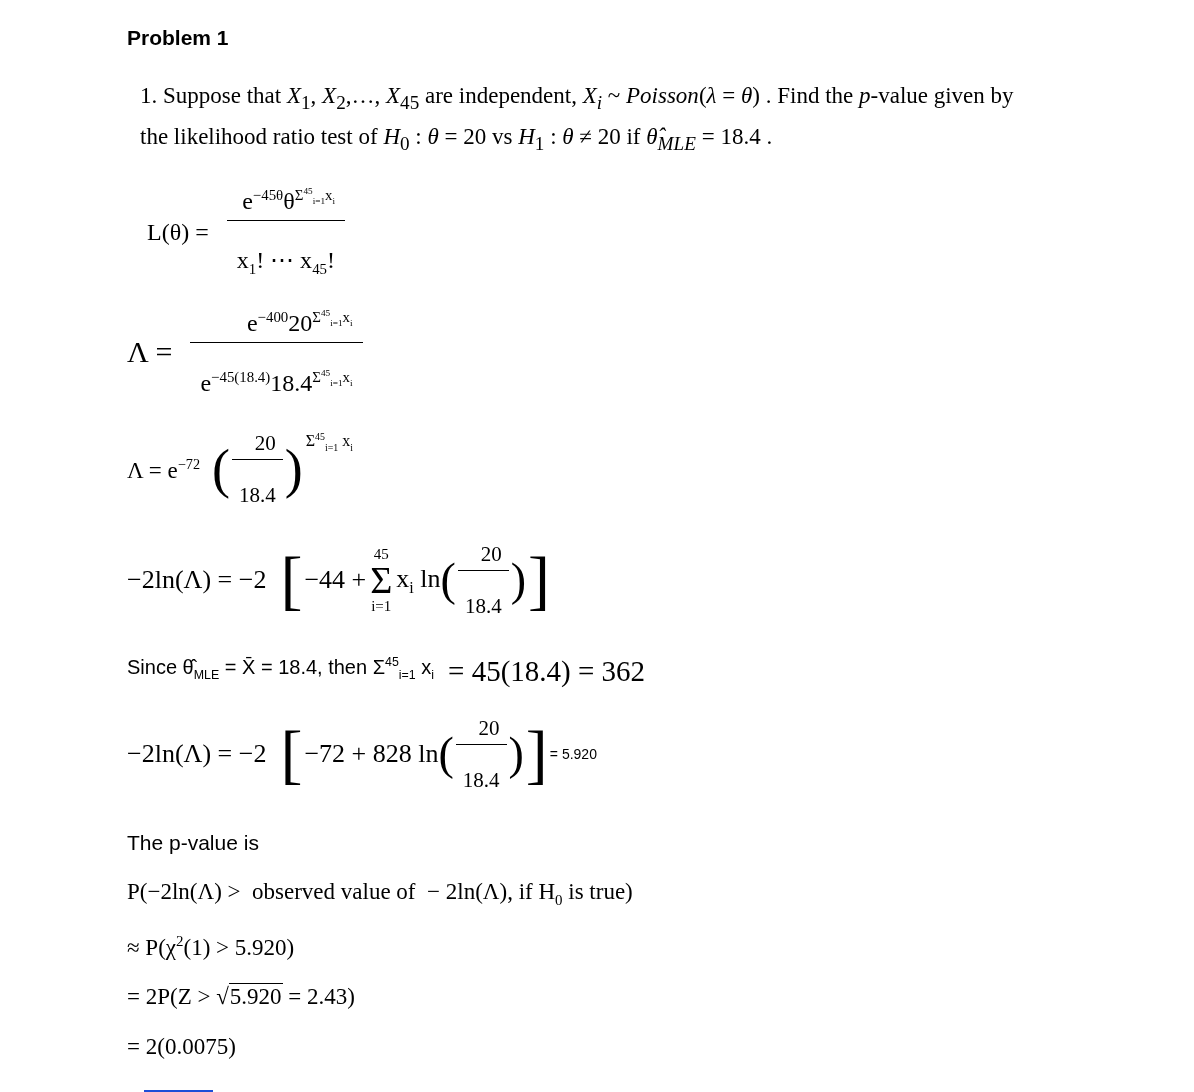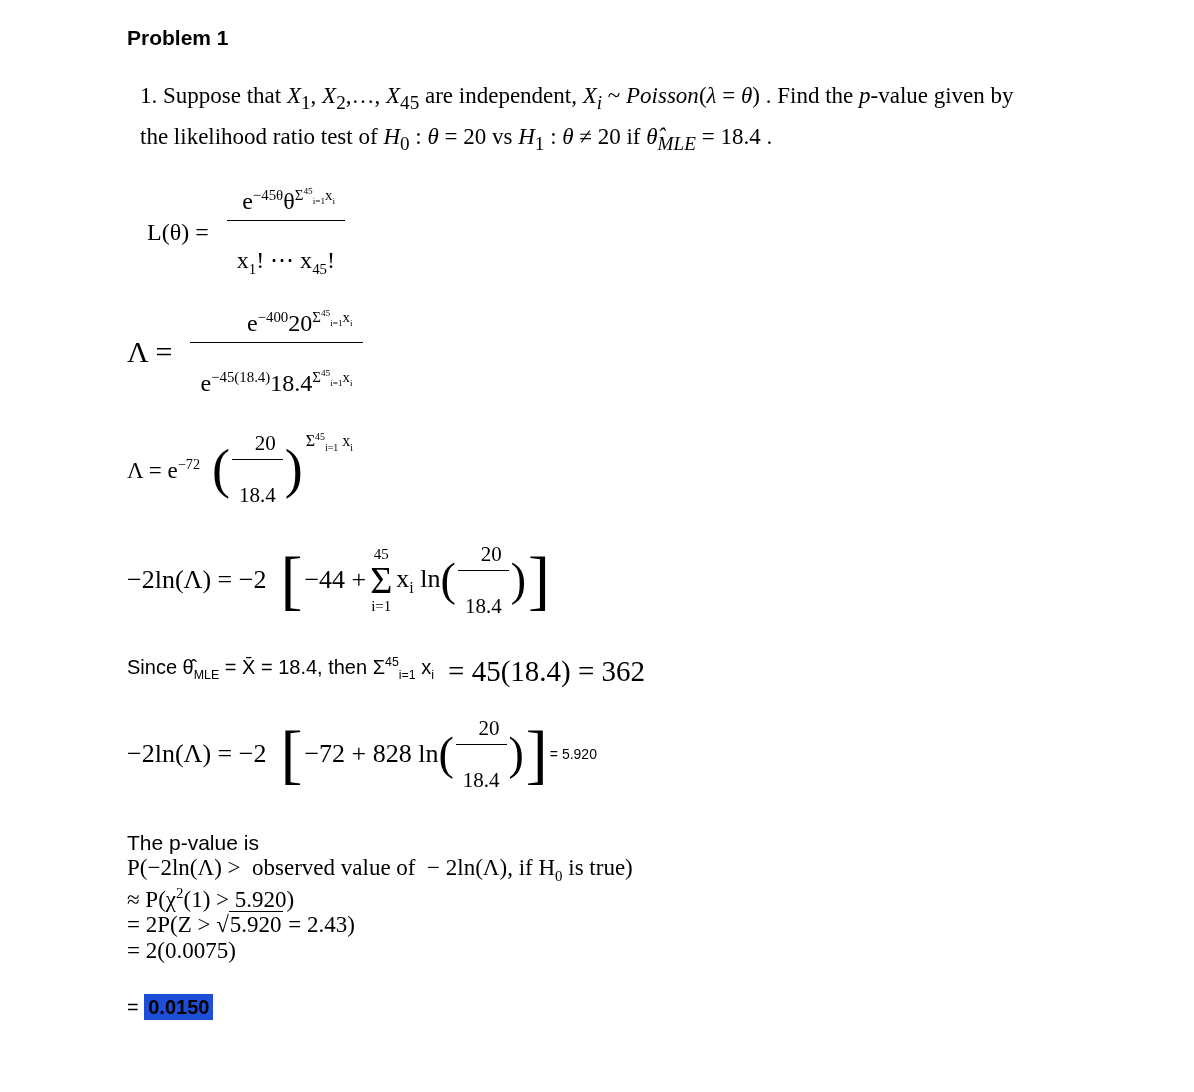--- a/index.html
+++ b/index.html
@@ -59,21 +59,21 @@
 
   .line-since { margin-top: 36px; display: flex; align-items: flex-start; }
   .since-text { font-family: "Liberation Sans", "DejaVu Sans", sans-serif; font-size: 20px; }
   .since-result { font-size: 29px; margin-left: 14px; }
 
   .eq6 { margin-top: 28px; }
   .eq6 .math { font-size: 26px; }
   .result6 { font-family: "Liberation Sans", "DejaVu Sans", sans-serif; font-size: 14px; }
 
   .pv-intro { font-family: Liberation Sans, sans-serif; font-size: 21px; margin-top: 38px; }
-  .pv-line { font-size: 23px; }
+  .pv-line { font-size: 23px; margin-top: 24px; }
   .pv-line sub, .pv-line sup { font-size: 65%; }
   .radicand { border-top: 1.7px solid #000; padding: 0 1px; }
 
   .pv-final { font-family: "Liberation Sans", "DejaVu Sans", sans-serif; font-size: 20px; margin-top: 32px; }
   .pv-final .hl { font-weight: 700; padding: 2px 4px; }
 </style>
 </head>
 <body>
 
 <div class="page">

